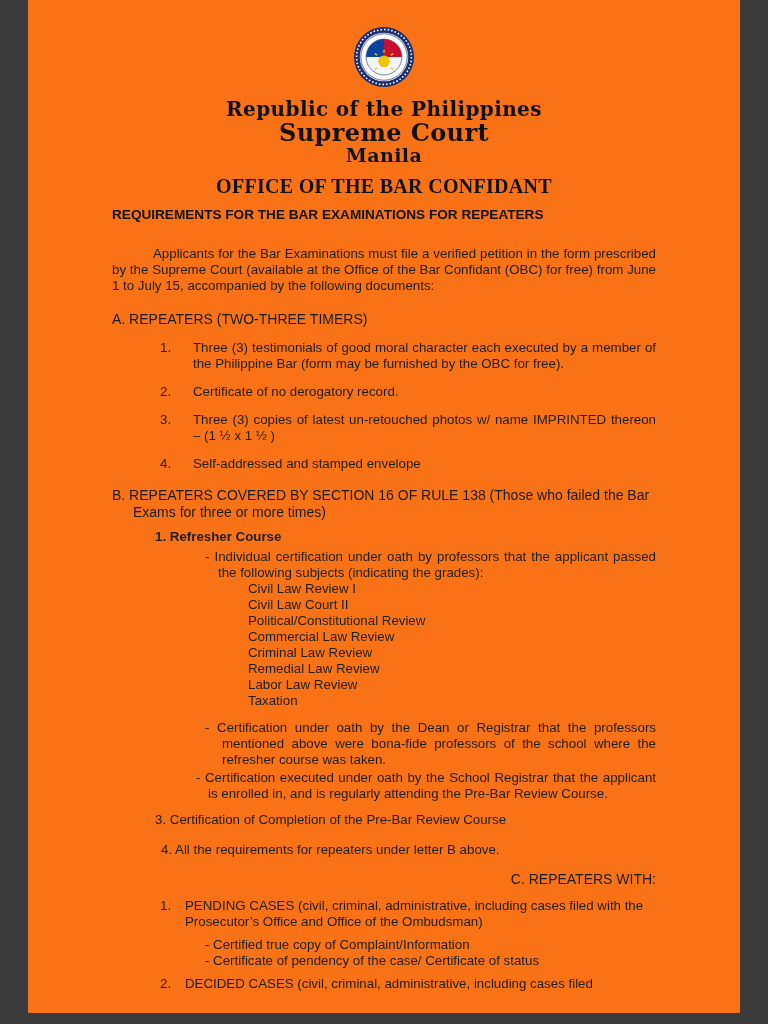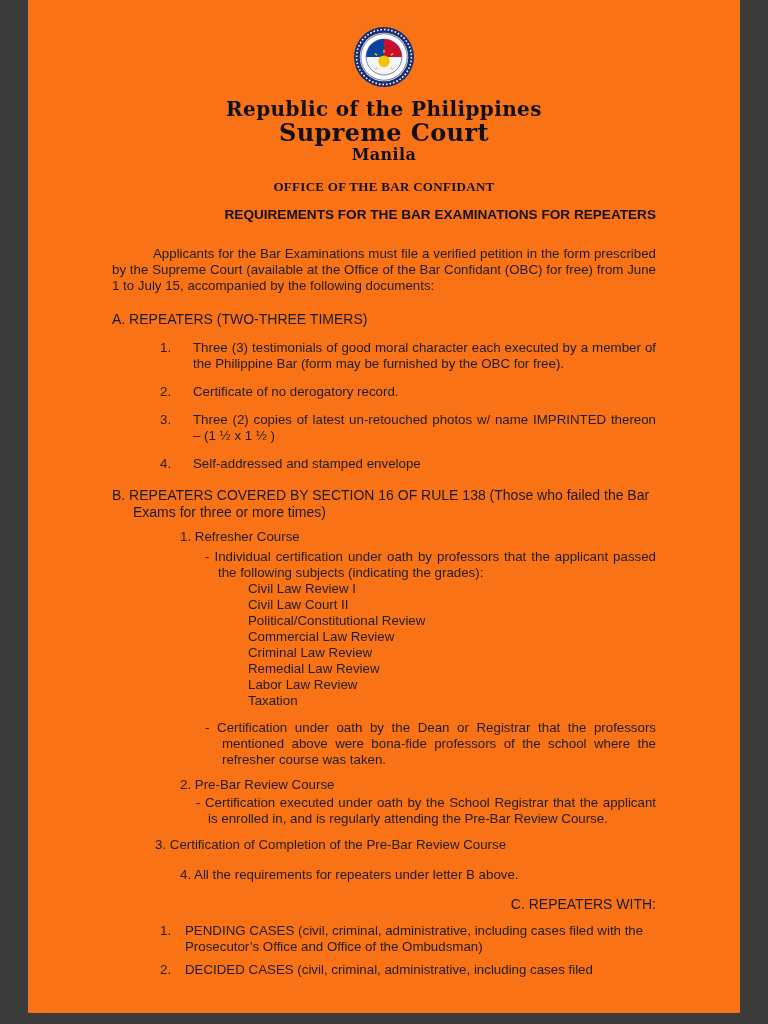--- a/index.html
+++ b/index.html
@@ -7,39 +7,39 @@
   .page{
     position:absolute;left:28px;top:0;width:712px;height:1013px;
     background:#f97316;border-radius:1px;box-sizing:border-box;
     padding:0 84px;overflow:hidden;color:#1e1e1e;
     font-size:13.3px;line-height:16px;
   }
   .seal{width:62px;height:62px;margin:26px auto 0;display:block;}
   .gothic{text-align:center;font-family:"DejaVu Serif",serif;font-weight:bold;color:#101010;letter-spacing:0.4px;}
   .g1{font-size:20px;line-height:22px;margin-top:10px;}
   .g2{font-size:24px;line-height:25px;}
-  .g3{font-size:16px;line-height:20px;}
-  .office{text-align:center;font-family:"Liberation Serif",serif;font-weight:bold;font-size:13px;line-height:15px;margin-top:14px;letter-spacing:0.3px;color:#111;}
-  .doctitle{text-align:right;font-weight:bold;font-size:13.6px;line-height:16px;margin-top:13px;color:#111;}
+  .g3{font-size:19px;line-height:20px;}
+  .office{text-align:center;font-family:"Liberation Serif",serif;font-weight:bold;font-size:20px;line-height:15px;margin-top:14px;letter-spacing:0.3px;color:#111;}
+  .doctitle{text-align:left;font-weight:bold;font-size:13.6px;line-height:16px;margin-top:13px;color:#111;}
   .intro{margin-top:23px;text-align:justify;text-indent:41px;}
   .sechead{font-size:14px;line-height:17px;color:#1b1b1b;}
   .sechead.a{margin-top:17px;}
   .sechead.b{margin-top:15px;padding-left:21px;text-indent:-21px;line-height:16.5px;}
   .sechead.c{margin-top:13px;text-align:right;}
   .aitem{display:flex;margin-left:48px;margin-top:12px;}
   .aitem .num{flex:none;width:33px;}
   .aitem .txt{flex:1;text-align:justify;}
-  .blabel{margin-left:68px;margin-top:9px;}
+  .blabel{margin-left:43px;margin-top:9px;font-weight:bold;}
   .bdash1{margin-left:93px;margin-top:4px;padding-left:13px;text-indent:-13px;text-align:justify;}
   .subjects{margin-left:136px;}
   .subjects div{line-height:16px;}
   .bdash2{margin-left:93px;margin-top:11px;padding-left:17px;text-indent:-17px;text-align:justify;}
   .b2dash{margin-left:84px;margin-top:2px;padding-left:12px;text-indent:-12px;text-align:justify;}
   .bline3{margin-left:43px;margin-top:10px;}
-  .bline4{margin-left:68px;margin-top:14px;}
+  .bline4{margin-left:49px;margin-top:14px;}
   .citem{display:flex;margin-left:48px;margin-top:10px;}
   .citem .num{flex:none;width:25px;}
   .citem .txt{flex:1;}
   .cdashes{margin-left:93px;margin-top:7px;}
   .cdashes div{line-height:16px;}
   .citem.last{margin-top:7px;}
 </style>
 </head>
 <body>
 
@@ -78,21 +78,21 @@
     <div class="aitem">
       <span class="num">1.</span>
       <span class="txt">Three (3) testimonials of good moral character each executed by a member of the Philippine Bar (form may be furnished by the OBC for free).</span>
     </div>
     <div class="aitem">
       <span class="num">2.</span>
       <span class="txt">Certificate of no derogatory record.</span>
     </div>
     <div class="aitem">
       <span class="num">3.</span>
-      <span class="txt">Three (2) copies of latest un-retouched photos w/ name IMPRINTED thereon – (1 ½ x 1 ½ )</span>
+      <span class="txt">Three (3) copies of latest un-retouched photos w/ name IMPRINTED thereon – (1 ½ x 1 ½ )</span>
     </div>
     <div class="aitem">
       <span class="num">4.</span>
       <span class="txt">Self-addressed and stamped envelope</span>
     </div>
 
     <div class="sechead b">B. REPEATERS COVERED BY SECTION 16 OF RULE 138 (Those who failed the Bar Exams for three or more times)</div>
 
     <div class="blabel">1.  Refresher Course</div>
     <div class="bdash1">- Individual certification under oath by professors that the applicant passed the following subjects (indicating the grades):</div>
@@ -103,33 +103,36 @@
       <div>Political/Constitutional Review</div>
       <div>Commercial Law Review</div>
       <div>Criminal Law Review</div>
       <div>Remedial Law Review</div>
       <div>Labor Law Review</div>
       <div>Taxation</div>
     </div>
 
     <div class="bdash2">-  Certification under oath by the Dean or Registrar that the professors mentioned above were bona-fide professors of the school where the refresher course was taken.</div>
 
-    <div class="blabel">2. Pre-Bar Review Course</div>
     <div class="b2dash">- Certification executed under oath by the School Registrar that the applicant is enrolled in, and is regularly attending the Pre-Bar Review Course.</div>
 
     <div class="bline3">3. Certification of Completion of the Pre-Bar Review Course</div>
     <div class="bline4">4. All the requirements for repeaters under letter B above.</div>
 
     <div class="sechead c">C. REPEATERS WITH:</div>
 
     <div class="citem">
       <span class="num">1.</span>
       <span class="txt">PENDING CASES (civil, criminal, administrative, including cases filed with the Prosecutor’s Office and Office of the Ombudsman)</span>
     </div>
 
+    <div class="cdashes">
+      <div>- Certified true copy of Complaint/Information</div>
+      <div>- Certificate of pendency of the case/ Certificate of status</div>
+    </div>
 
     <div class="citem last">
       <span class="num">2.</span>
       <span class="txt">DECIDED CASES (civil, criminal, administrative, including cases filed</span>
     </div>
 
   </div>
 </div>
 
 </body></html>

